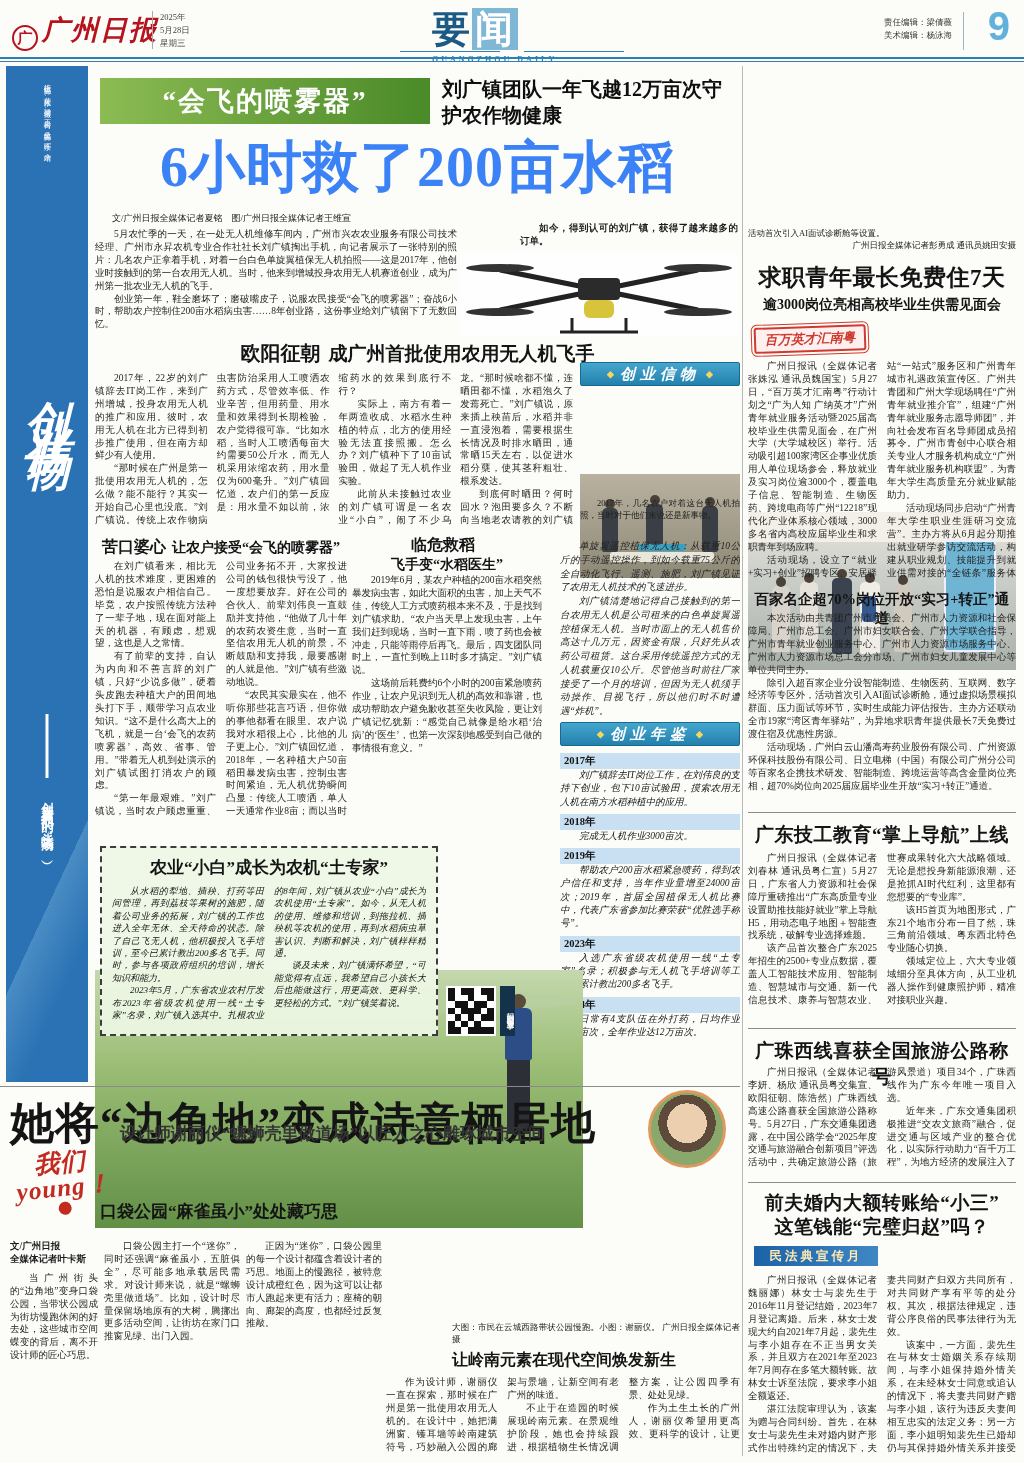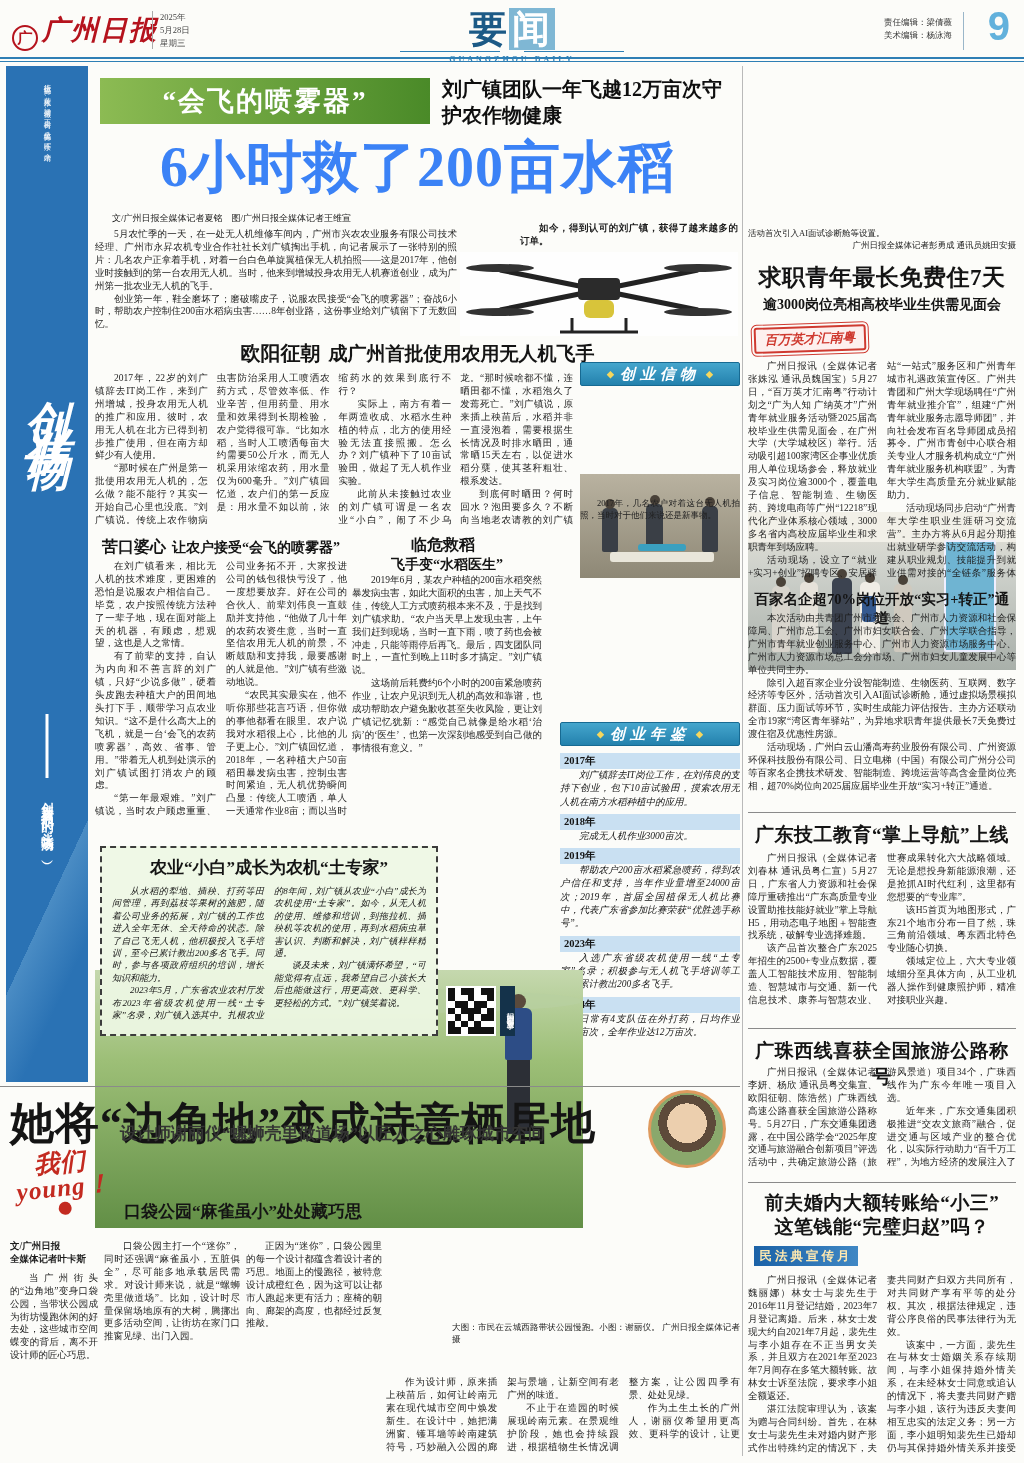--- a/index.html
+++ b/index.html
@@ -6,21 +6,21 @@
   html,body{background:#e9e9e5}
   #page{position:relative;width:1024px;height:1463px;margin:0 auto;background:#fcfcf9;
         font-family:"Liberation Serif",serif;color:#141414;overflow:hidden}
   .abs{position:absolute}
   .sans{font-family:"Liberation Sans",sans-serif}
   .body-text{font-size:9.5px;line-height:1.36;text-align:justify;color:#1d1d1d}
   .body-text p{text-indent:2em;margin:0}
   .cols2{column-count:2;column-gap:10px;height:100%;overflow:hidden}
   .cols4{column-count:4;column-gap:9px;height:100%;overflow:hidden}
   .vert{writing-mode:vertical-rl}
-  .center{text-align:center}
+  .center{}
   
   .masthead-brand{font-size:27px;font-weight:900;color:#b5131d;letter-spacing:2px;font-style:italic}
   .brand-circle{display:inline-block;width:26px;height:26px;border:2px solid #b5131d;border-radius:50%;
      color:#b5131d;font-size:15px;font-weight:900;line-height:23px;text-align:center;margin-right:4px;vertical-align:-4px}
   .date-block{font-size:8.5px;line-height:1.5;color:#444;border-left:1px solid #aaa;padding-left:7px}
   .section-title{font-size:38px;font-weight:900;color:#1c5a86;letter-spacing:2px}
   .section-title .boxed{background:#7fb7d4;color:#fff;padding:0 3px}
   .section-en{font-size:8px;letter-spacing:3px;color:#2e7fb5;font-weight:700}
   .ed-lines{font-size:8.5px;color:#333;text-align:center;line-height:1.5}
   .pagenum{font-size:40px;font-weight:900;color:#62b1dc}
@@ -166,20 +166,24 @@
   <div class="abs ph ph-keepsake" style="left:580px;top:390px;width:160px;height:104px">
     <div class="sil" style="left:22px;top:34px;width:16px;height:44px"></div>
     <div class="sil" style="left:66px;top:30px;width:17px;height:46px"></div>
     <div class="sil" style="left:122px;top:32px;width:16px;height:46px"></div>
     <div class="abs" style="left:30px;top:78px;width:104px;height:10px;background:#e9e6da;border-radius:3px"></div>
     <div class="abs" style="left:58px;top:70px;width:48px;height:7px;background:#3aa0c0;border-radius:3px"></div>
   </div>
   <div class="abs caption" style="left:580px;top:498px;width:160px">
       <p>2017年，几名农户对着这台无人机拍照，当时对于他们来说还是新事物。</p>
     </div>
+  <div class="abs keepsake-body" style="left:560px;top:540px;width:180px;height:178px;overflow:hidden">
+      <p>单旋翼遥控植保无人机：从载重10公斤的手动遥控操作，到如今载重75公斤的全自动化飞行、遥测、施肥，刘广镇见证了农用无人机技术的飞速进步。</p>
+      <p>刘广镇清楚地记得自己接触到的第一台农用无人机是公司租来的白色单旋翼遥控植保无人机。当时市面上的无人机售价高达十几万元，因资金有限，只好先从农药公司租赁。这台采用传统遥控方式的无人机载重仅10公斤。尽管他当时前往厂家接受了一个月的培训，但因为无人机须手动操作、目视飞行，所以他们时不时遭遇“炸机”。</p>
+    </div>
 
   <div class="abs sec-head sec-head-sm" style="left:95px;top:537px;width:252px">
     <span class="strong">苦口婆心</span><span class="rest">让农户接受“会飞的喷雾器”</span>
   </div>
   <div class="abs body-text cols2" style="left:95px;top:560px;width:252px;height:262px">
       <p>在刘广镇看来，相比无人机的技术难度，更困难的恐怕是说服农户相信自己。毕竟，农户按照传统方法种了一辈子地，现在面对能上天的机器，有顾虑，想观望，这也是人之常情。</p>
       <p>有了前辈的支持，自认为内向和不善言辞的刘广镇，只好“少说多做”，硬着头皮跑去种植大户的田间地头打下手，顺带学习点农业知识。“这不是什么高大上的飞机，就是一台‘会飞的农药喷雾器’，高效、省事、管用。”带着无人机到处演示的刘广镇试图打消农户的顾虑。</p>
       <p>“第一年最艰难。”刘广镇说，当时农户顾虑重重、公司业务拓不开，大家投进公司的钱包很快亏没了，他一度想要放弃。好在公司的合伙人、前辈刘伟良一直鼓励并支持他，“他做了几十年的农药农资生意，当时一直坚信农用无人机的前景，不断鼓励和支持我，最要感谢的人就是他。”刘广镇有些激动地说。</p>
       <p>“农民其实最实在，他不听你那些花言巧语，但你做的事他都看在眼里。农户说我对水稻很上心，比他的儿子更上心。”刘广镇回忆道，2018年，一名种植大户50亩稻田暴发病虫害，控制虫害时间紧迫，无人机优势瞬间凸显：传统人工喷洒，单人一天通常作业8亩；而以当时技术条件，一台无人机一天能作业100亩。“当天就完成了50亩农药喷洒作业，病虫害很快被控制住了。”成功控制虫害、帮农户避免失收的刘广镇，也收获了对方的信任。第二年，农户直接把50亩水稻的打药作业完全托付给刘广镇和他的团队。</p>
     </div>
@@ -335,21 +339,21 @@
   <div class="abs r-head" style="left:748px;top:1038px;width:268px">广珠西线喜获全国旅游公路称号</div>
   <div class="abs body-text cols2" style="left:748px;top:1066px;width:268px;height:112px">
       <p>广州日报讯（全媒体记者李妍、杨欣 通讯员粤交集宣、欧阳征朝、陈浩然）广珠西线高速公路喜获全国旅游公路称号。5月27日，广东交通集团透露，在中国公路学会“2025年度交通与旅游融合创新项目”评选活动中，共确定旅游公路（旅游风景道）项目34个，广珠西线作为广东今年唯一项目入选。</p>
       <p>近年来，广东交通集团积极推进“交农文旅商”融合，促进交通与区域产业的整合优化，以实际行动助力“百千万工程”，为地方经济的发展注入了新活力。广珠西线依托交通干线，将沿线的特色风光、美食精华有机串联，创新打造“味觉西线·湾区风景长廊”主题旅游公路，在“引车上路”的同时，也助力地方经济发展。</p>
     </div>
 
   <div class="abs rule-h" style="left:748px;top:1182px;width:268px"></div>
 
   <div class="abs r-head" style="left:748px;top:1190px;width:268px">前夫婚内大额转账给“小三”</div>
   <div class="abs r-head" style="left:748px;top:1214px;width:268px">这笔钱能“完璧归赵”吗？</div>
-  <div class="abs law-badge" style="left:754px;top:1246px;width:104px;height:20px">民法典宣传月</div>
+  <div class="abs law-badge" style="left:754px;top:1246px;width:124px;height:20px">民法典宣传月</div>
   <div class="abs body-text cols2" style="left:748px;top:1274px;width:268px;height:184px">
       <p>广州日报讯（全媒体记者魏丽娜）林女士与裴先生于2016年11月登记结婚，2023年7月登记离婚。后来，林女士发现大约自2021年7月起，裴先生与李小姐存在不正当男女关系，并且双方在2021年至2023年7月间存在多笔大额转账。故林女士诉至法院，要求李小姐全额返还。</p>
       <p>湛江法院审理认为，该案为赠与合同纠纷。首先，在林女士与裴先生未对婚内财产形式作出特殊约定的情况下，夫妻共同财产归双方共同所有，对共同财产享有平等的处分权。其次，根据法律规定，违背公序良俗的民事法律行为无效。</p>
       <p>该案中，一方面，裴先生在与林女士婚姻关系存续期间，与李小姐保持婚外情关系，在未经林女士同意或追认的情况下，将夫妻共同财产赠与李小姐，该行为违反夫妻间相互忠实的法定义务；另一方面，李小姐明知裴先生已婚却仍与其保持婚外情关系并接受其赠与，违背公序良俗。赠与行为损害了林女士的合法财产权益，依法应认定无效，应当予以返还。最终，法院依法判决裴先生赠与行为无效，李小姐应于判决生效之日起十日内返还林女士20余万元。</p>
     </div>
 
   <div class="abs" style="left:10px;top:1094px;width:632px;font-size:44px;font-weight:900;letter-spacing:1px">她将“边角地”变成诗意栖居地</div>
   <div class="abs" style="left:648px;top:1090px;width:78px;height:78px;border-radius:50%;border:3px solid #de9a5e;
        background:radial-gradient(circle at 50% 42%,#eccfae 0 36%,#5d4a3a 36% 52%,#8aa86c 52%);overflow:hidden"></div>
   <div class="abs stamp" style="left:16px;top:1150px;width:92px">
@@ -368,19 +372,20 @@
       <p>口袋公园主打一个“迷你”，同时还强调“麻雀虽小，五脏俱全”，尽可能多地承载居民需求。对设计师来说，就是“螺蛳壳里做道场”。比如，设计时尽量保留场地原有的大树，腾挪出更多活动空间，让街坊在家门口推窗见绿、出门入园。</p>
     </div>
   <div class="abs body-text" style="left:246px;top:1240px;width:136px;height:216px;overflow:hidden">
       <p>正因为“迷你”，口袋公园里的每一个设计都蕴含着设计者的巧思。地面上的慢跑径，被特意设计成橙红色，因为这可以让都市人跑起来更有活力；座椅的朝向、廊架的高度，也都经过反复推敲。</p>
     </div>
 
   <div class="abs caption" style="left:452px;top:1322px;width:288px">
     <span>大图：市民在云城西路带状公园慢跑。小图：谢丽仪。</span>
     <span>广州日报全媒体记者摄</span>
   </div>
+  <div class="abs center" style="left:452px;top:1350px;width:288px;font-size:16px;font-weight:900">让岭南元素在现代空间焕发新生</div>
   <div class="abs body-text" style="left:386px;top:1376px;width:354px;height:80px;column-count:3;column-gap:10px;overflow:hidden">
-      <p>作为设计师，原来插上秧苗后，如何让岭南元素在现代城市空间中焕发新生。在设计中，她把满洲窗、镬耳墙等岭南建筑符号，巧妙融入公园的廊架与景墙，让新空间有老广州的味道。</p>
+      <p>作为设计师，谢丽仪一直在探索，那时候在广州是第一批使用农用无人机的。在设计中，她把满洲窗、镬耳墙等岭南建筑符号，巧妙融入公园的廊架与景墙，让新空间有老广州的味道。</p>
       <p>不止于在造园的时候展现岭南元素。在景观维护阶段，她也会持续跟进，根据植物生长情况调整方案，让公园四季有景、处处见绿。</p>
       <p>作为土生土长的广州人，谢丽仪希望用更高效、更科学的设计，让更多“边角地”变成市民身边的诗意栖居地。</p>
     </div>
 
 </div>
 
 </body></html>

